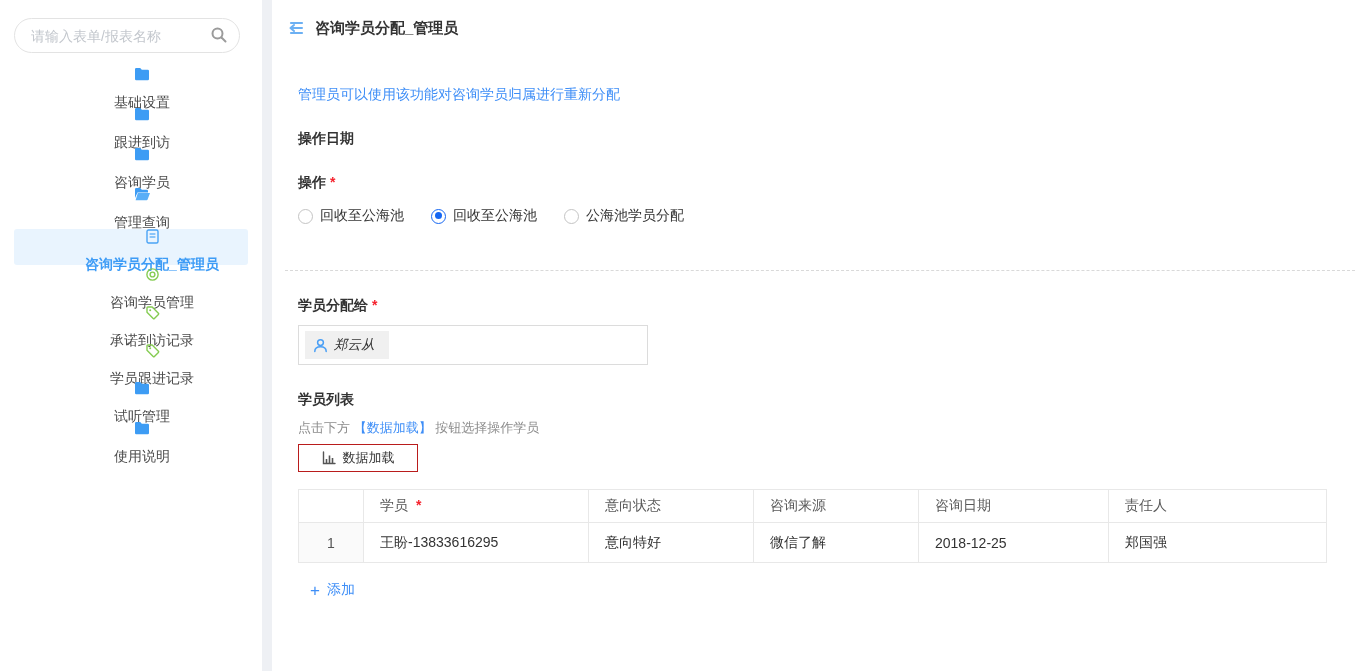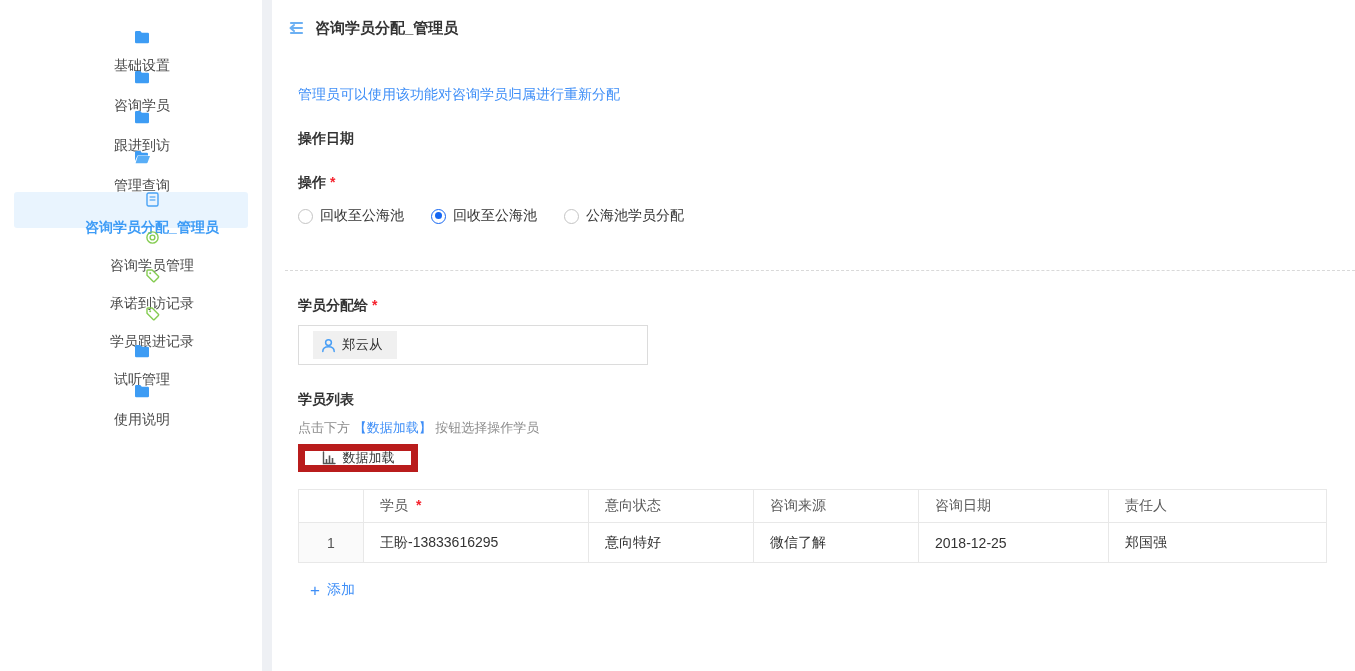--- a/index.html
+++ b/index.html
@@ -150,43 +150,44 @@
   }
   .div1 { margin-top: 45px; }
 
   .assign-box {
     margin-top: 10px;
     width: 350px;
     height: 40px;
     border: 1px solid #dcdcdc;
     display: flex;
     align-items: center;
-    padding-left: 14px;
+    padding-left: 6px;
     cursor: pointer;
+    font-style: italic;
   }
   .person-chip {
     display: inline-flex;
     align-items: center;
     gap: 6px;
     background: #f0f0f0;
     height: 28px;
     padding: 0 14px 0 8px;
     font-size: 13.5px;
     color: #333;
   }
 
   .list-hint { margin-top: 10px; font-size: 13px; color: #8c8c8c; }
   .list-hint .lnk { color: #3e8ef7; }
 
   .load-btn {
     margin-top: 7px;
     width: 120px;
     height: 28px;
     background: #fff;
-    border: 7px solid #b91c1c;
+    border: 1px solid #b91c1c;
     display: flex;
     align-items: center;
     justify-content: center;
     gap: 7px;
     font-size: 13px;
     color: #333;
     cursor: pointer;
     font-family: inherit;
   }
 
@@ -224,45 +225,52 @@
     color: #3e8ef7;
     font-size: 14px;
     cursor: pointer;
   }
   .add-plus { font-size: 17px; line-height: 1; font-weight: normal; }
 </style>
 </head>
 <body>
 
 <div class="sidebar">
+  <div class="search-wrap">
+    <input class="search-input" type="text" placeholder="请输入表单/报表名称" style="">
+    <svg class="search-icon" viewBox="0 0 18 18">
+      <circle cx="7.5" cy="7.5" r="5" fill="none" stroke="#9b9b9b" stroke-width="2"></circle>
+      <line x1="11.5" y1="11.5" x2="15.5" y2="15.5" stroke="#9b9b9b" stroke-width="2" stroke-linecap="round"></line>
+    </svg>
+  </div>
 
   <div class="nav">
     <div class="nav-item">
       <span class="ic">
         <svg width="16" height="14" viewBox="0 0 16 14">
             <path d="M1 2.2 Q1 1 2.2 1 h4 l1.6 1.8 h6 Q15 2.8 15 4 v8 q0 1.2-1.2 1.2 H2.2 Q1 13.2 1 12 Z" fill="#3d9cf4"></path>
           </svg>
       </span>
       <span>基础设置</span>
     </div>
     <div class="nav-item">
       <span class="ic">
         <svg width="16" height="14" viewBox="0 0 16 14">
             <path d="M1 2.2 Q1 1 2.2 1 h4 l1.6 1.8 h6 Q15 2.8 15 4 v8 q0 1.2-1.2 1.2 H2.2 Q1 13.2 1 12 Z" fill="#3d9cf4"></path>
           </svg>
       </span>
-      <span>咨询学员</span>
+      <span>跟进到访</span>
     </div>
     <div class="nav-item">
       <span class="ic">
         <svg width="16" height="14" viewBox="0 0 16 14">
             <path d="M1 2.2 Q1 1 2.2 1 h4 l1.6 1.8 h6 Q15 2.8 15 4 v8 q0 1.2-1.2 1.2 H2.2 Q1 13.2 1 12 Z" fill="#3d9cf4"></path>
           </svg>
       </span>
-      <span>跟进到访</span>
+      <span>咨询学员</span>
     </div>
     <div class="nav-item">
       <span class="ic">
         <svg width="17" height="14" viewBox="0 0 17 14">
             <path d="M1 2.2 Q1 1 2.2 1 h4 l1.6 1.8 h5 Q14 2.8 14 4 v1.5 H3.5 L1 11 Z" fill="#3d9cf4"></path>
             <path d="M3.8 6 H16 l-2.4 6.6 q-.2.6-1 .6 H1.6 Z" fill="#59aef7"></path>
           </svg>
       </span>
       <span>管理查询</span>
     </div>

